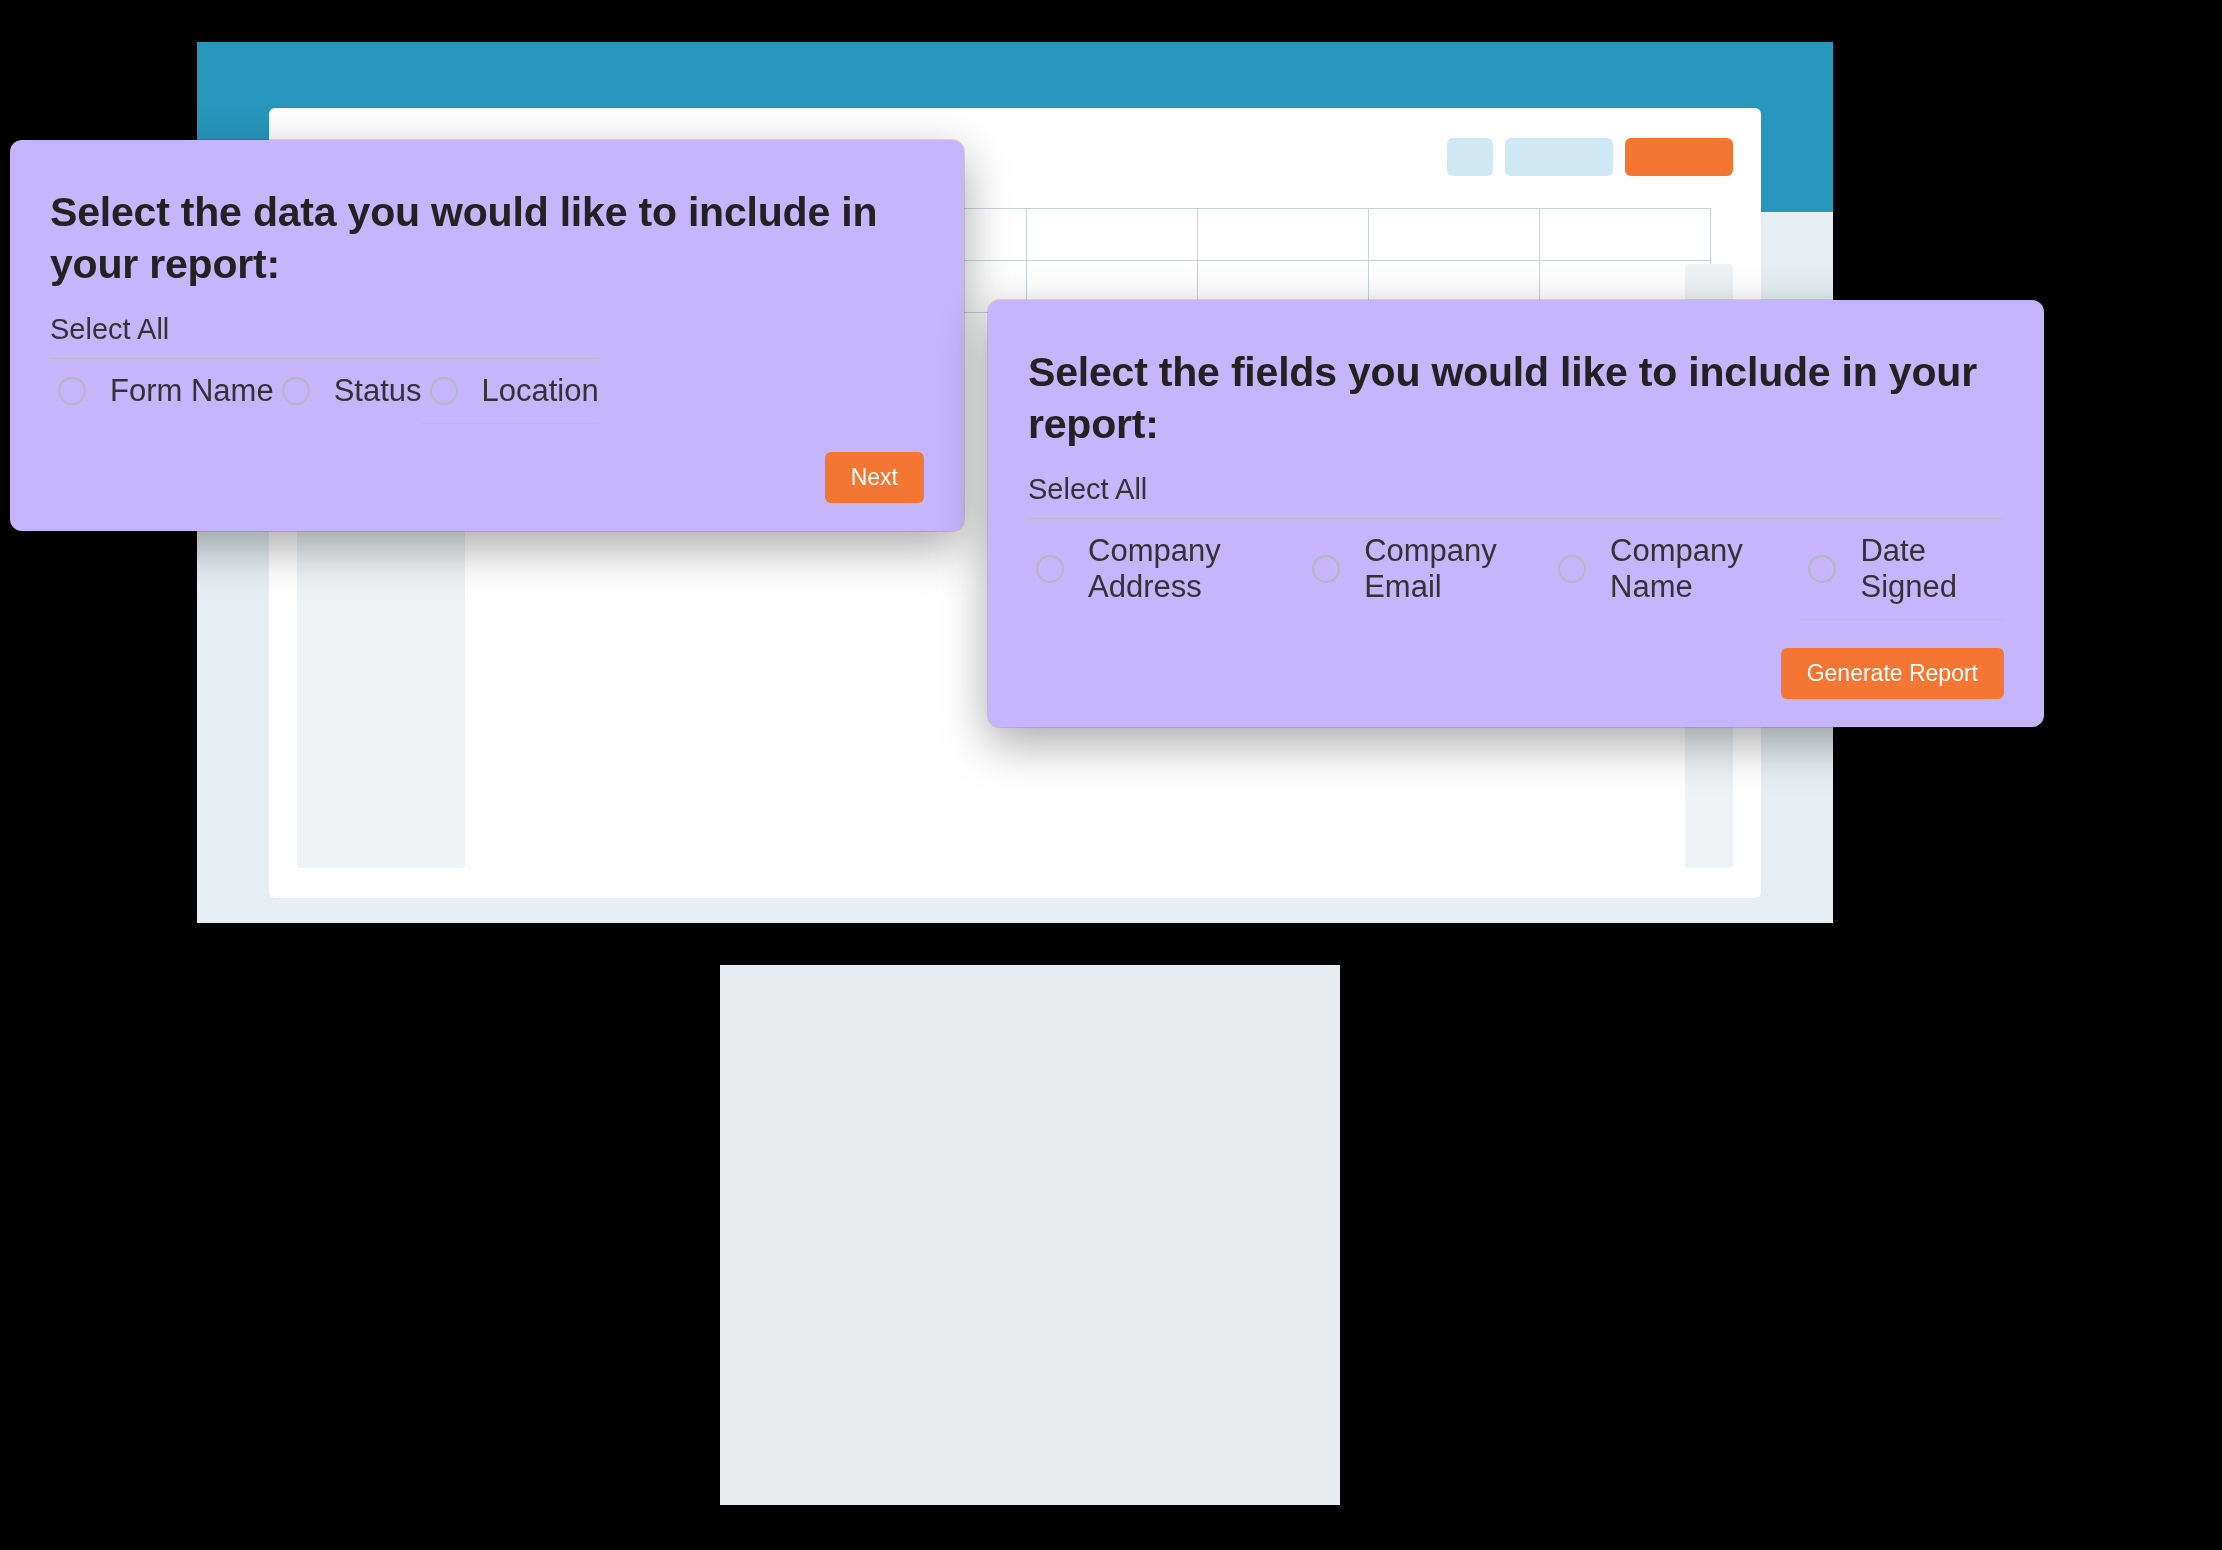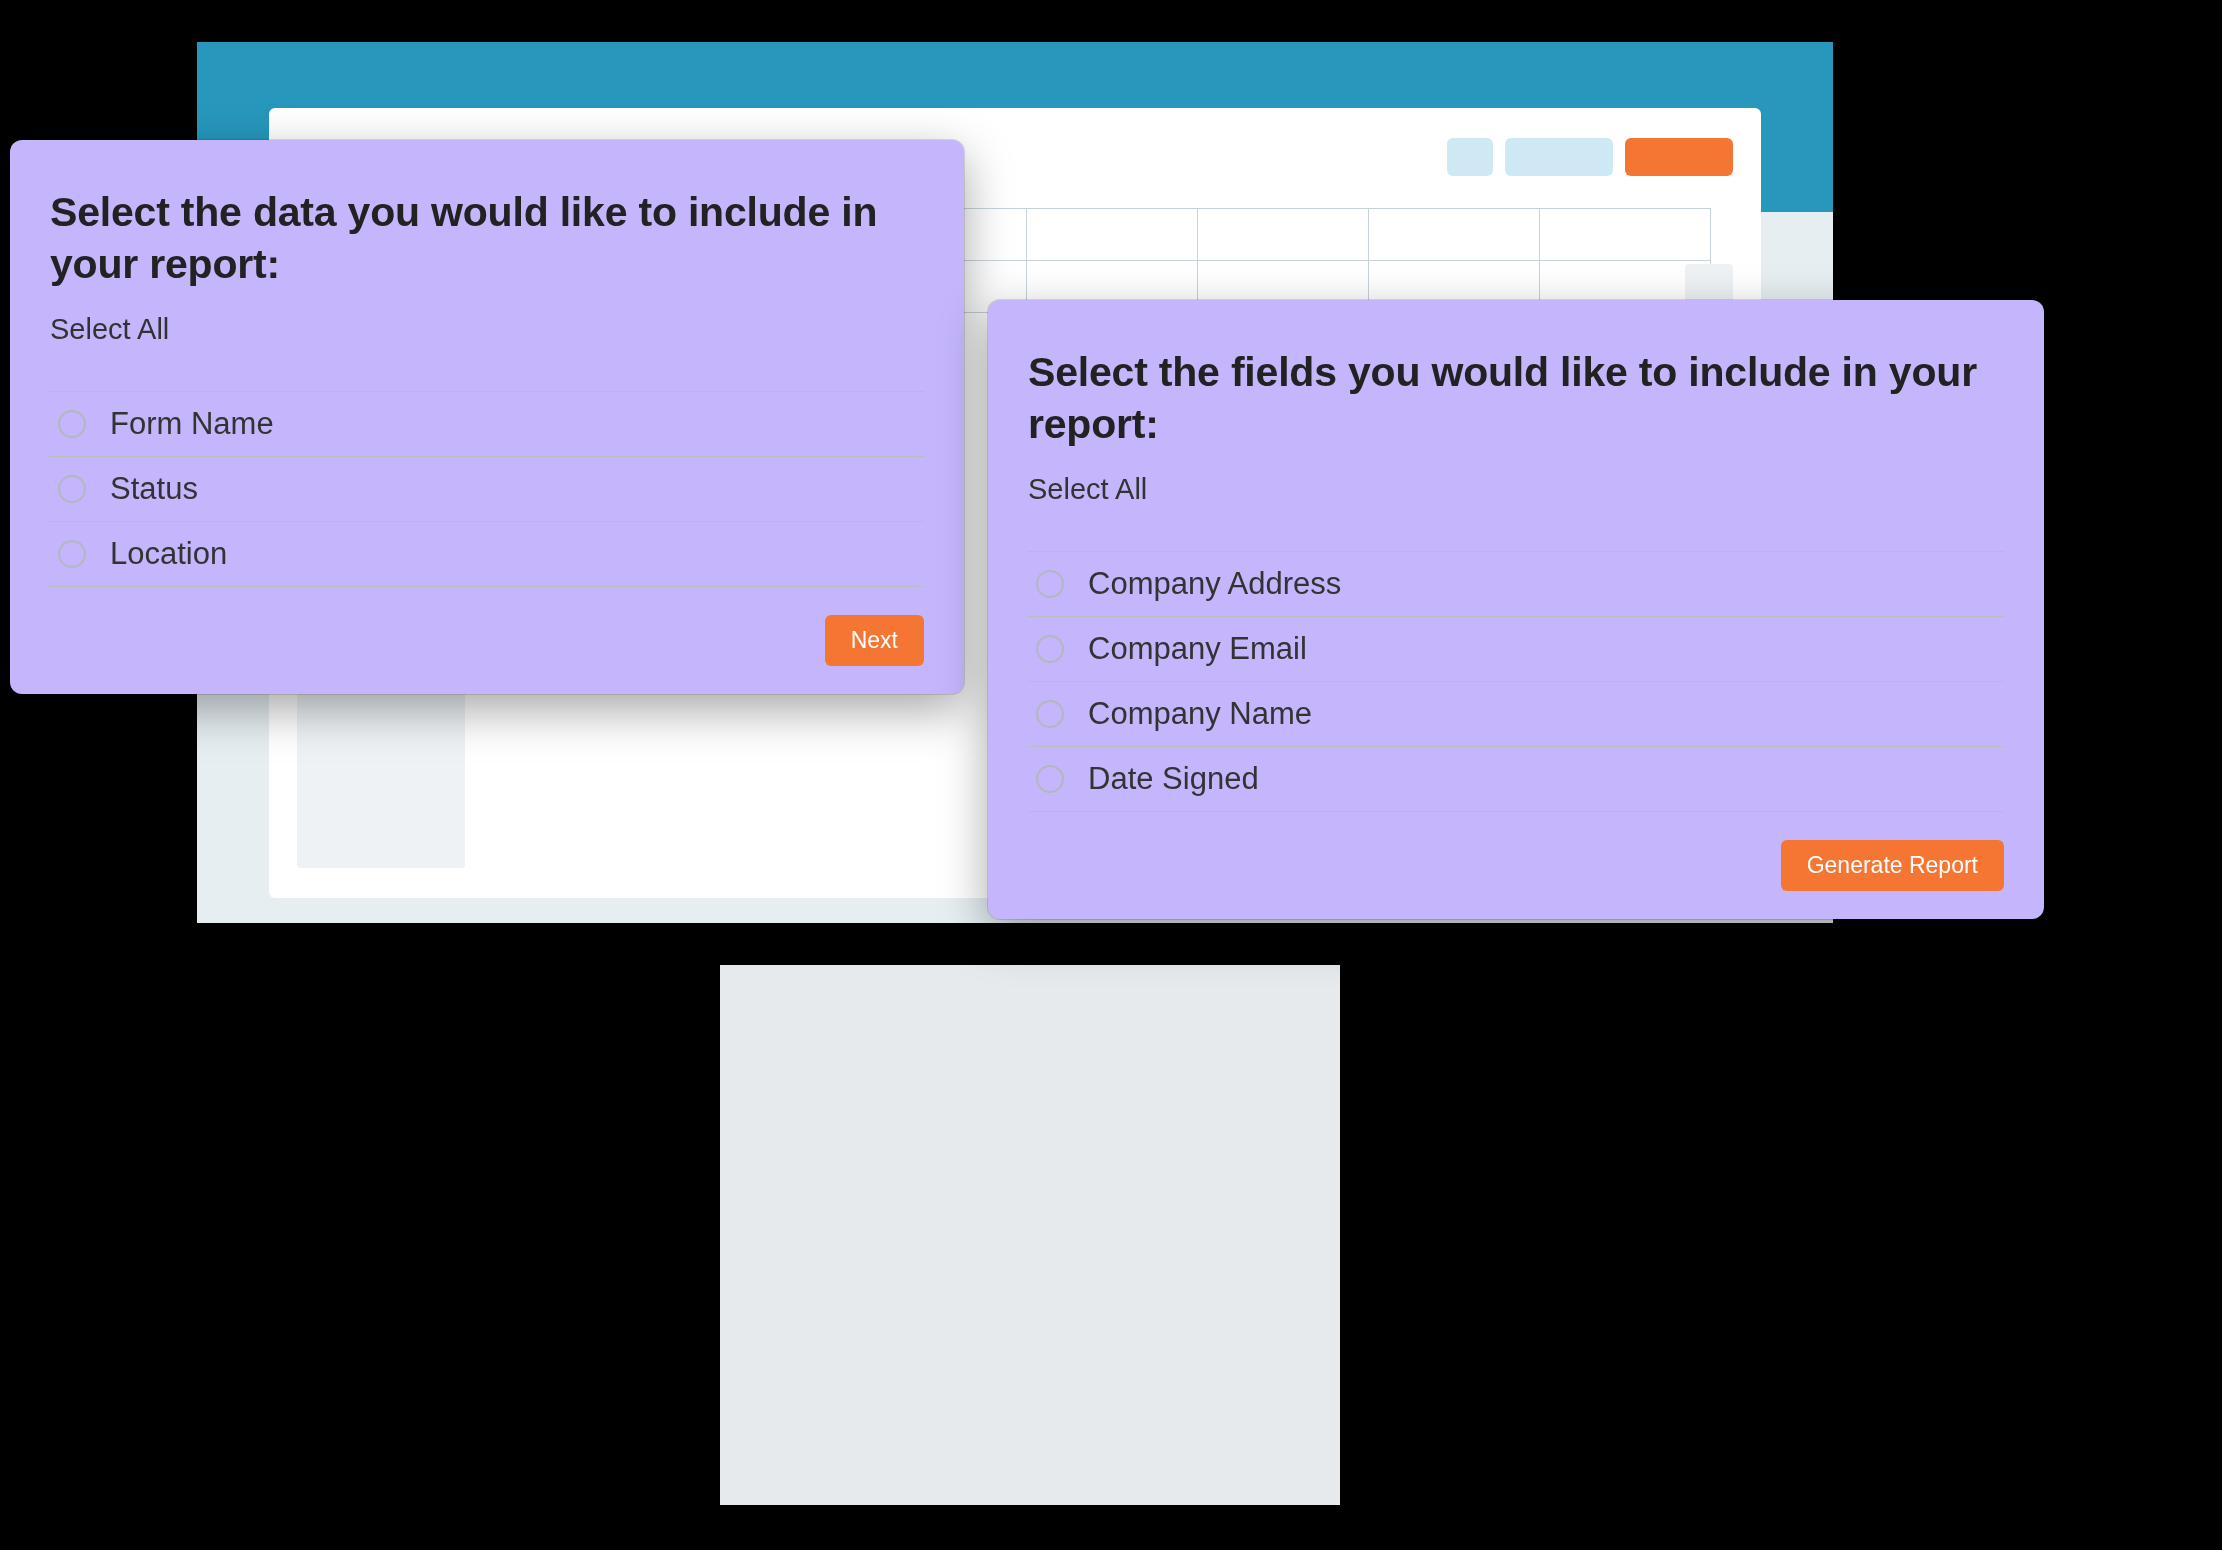--- a/index.html
+++ b/index.html
@@ -132,22 +132,21 @@
       letter-spacing: -0.2px;
     }
     .select-all {
       font-size: 29px;
       color: #333;
       padding-bottom: 12px;
       margin-bottom: 0;
     }
     .option-list {
       display: flex;
-      flex-direction: column;
-      margin-top: 33px;
+      flex-direction: row;
     }
     .option-row {
       display: flex;
       align-items: center;
       gap: 24px;
       padding: 14px 0 14px 8px;
       border-top: 1px solid #b9bdbf;
       font-size: 31px;
       color: #333;
       cursor: pointer;

